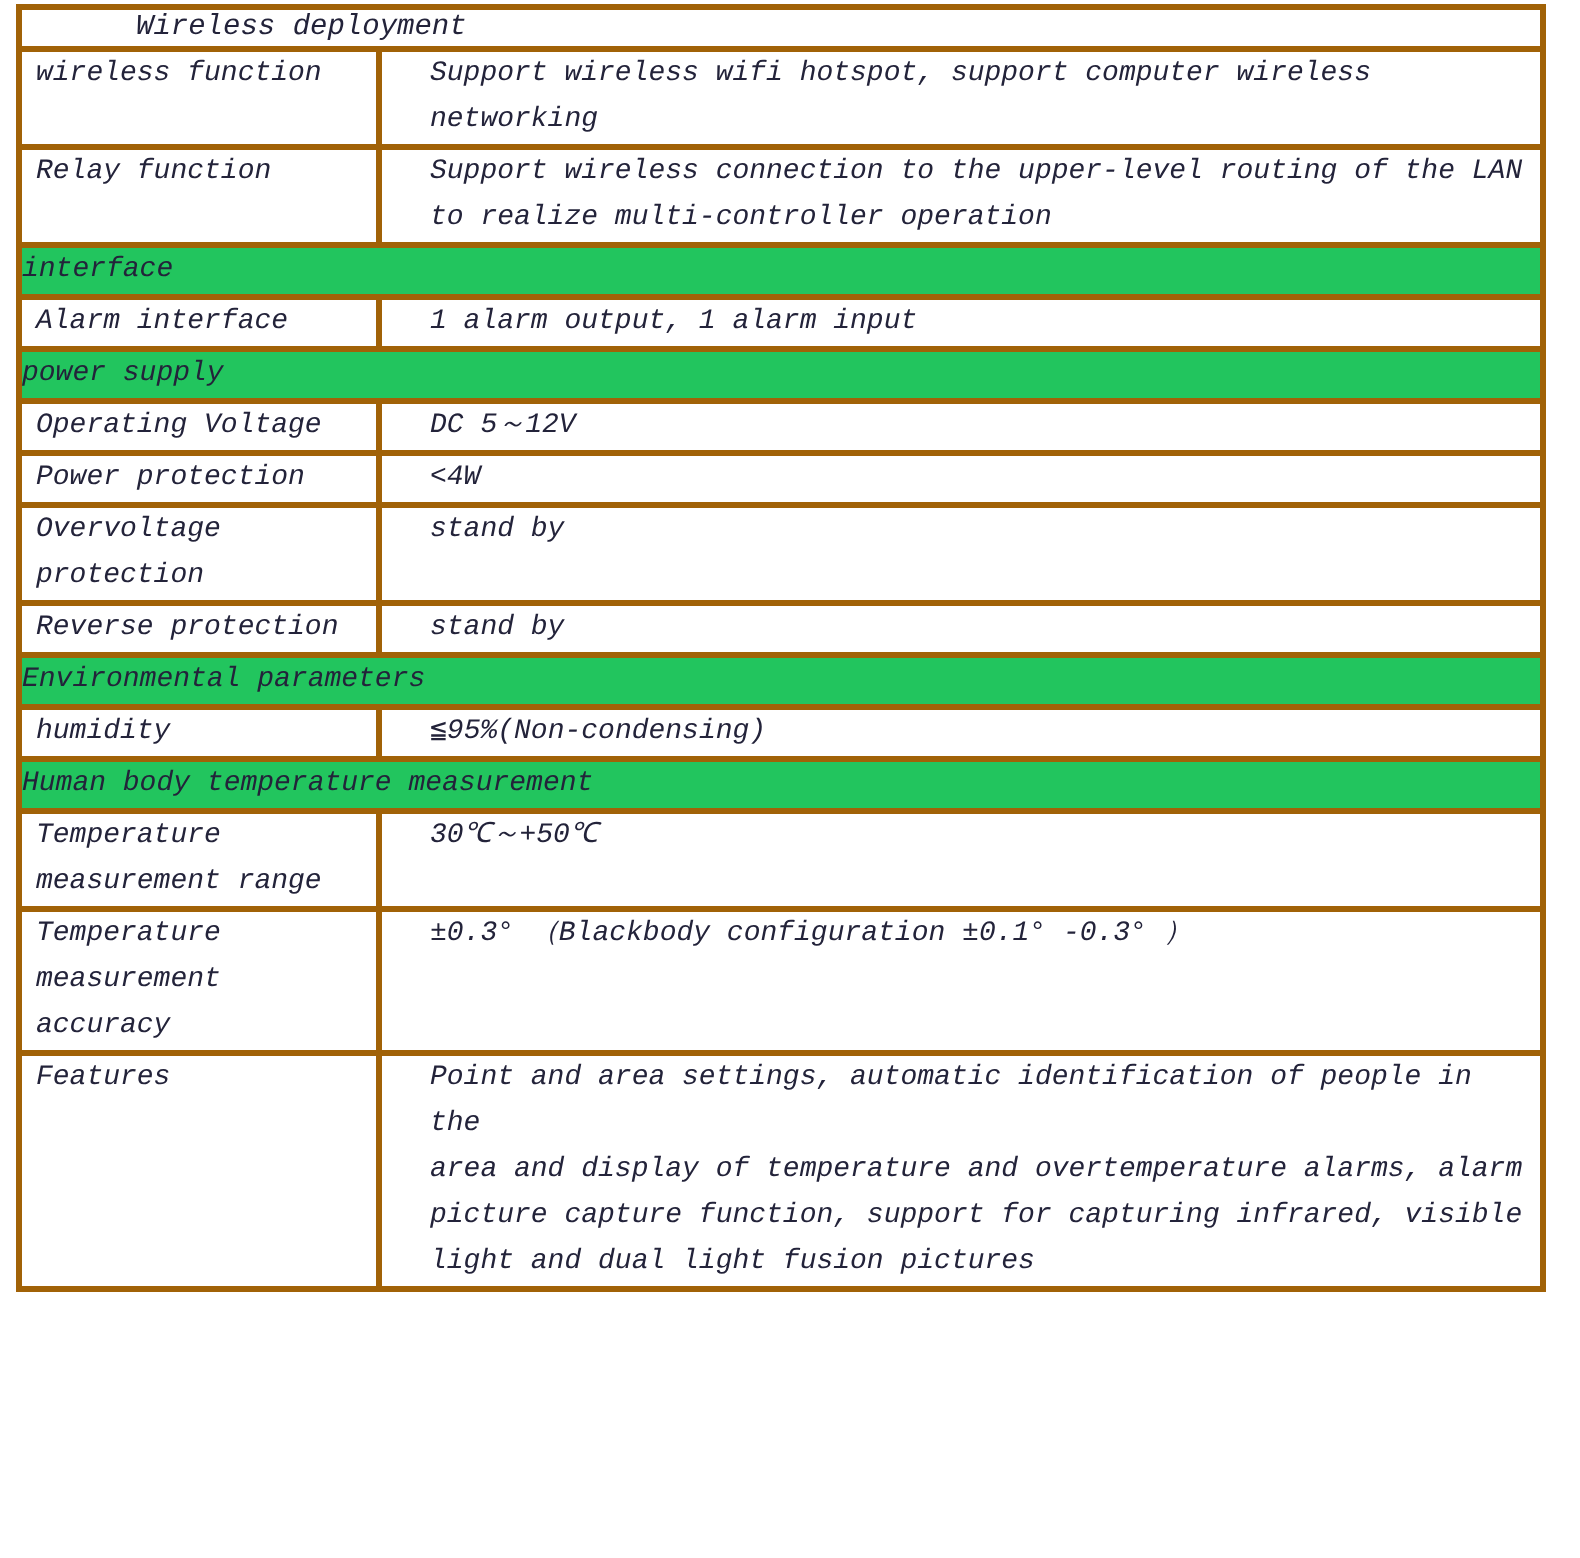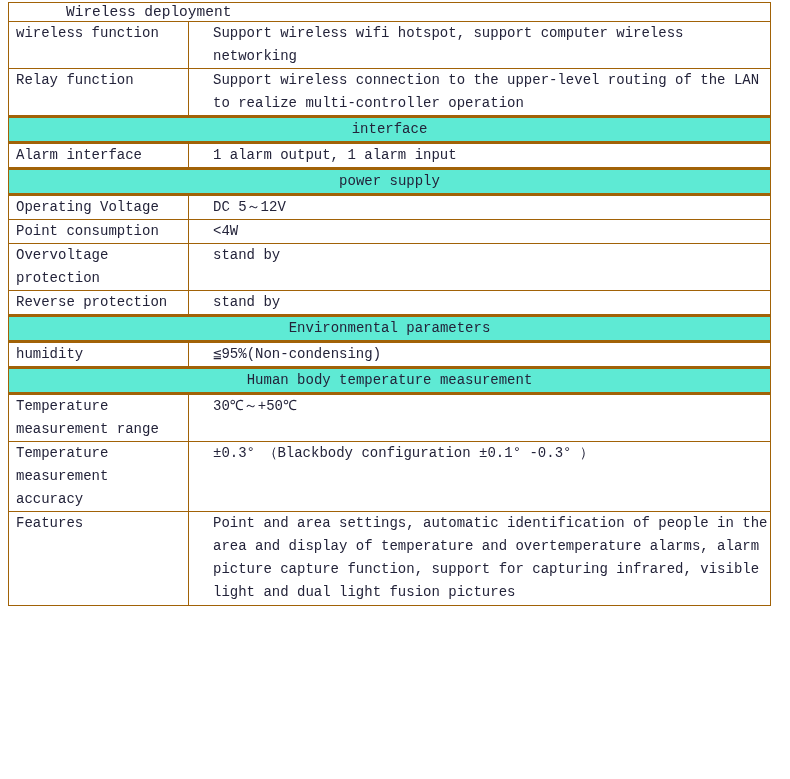--- a/index.html
+++ b/index.html
@@ -16,34 +16,35 @@
     top: 2px;
     width: 762px;
     border-collapse: collapse;
     table-layout: fixed;
     font-family: "Liberation Mono", "DejaVu Sans Mono", monospace;
     font-size: 14px;
     line-height: 23px;
     color: #23233a;
   }
   .spec-table td {
-    border: 1px solid #a16207;
+    border: 3px solid #a16207;
     vertical-align: top;
     white-space: pre-wrap;
     overflow: hidden;
     padding: 0 2px 0 7px;
+    font-style: italic;
   }
   td.title-cell {
     padding-left: 57px;
     line-height: 18px;
     font-size: 14.5px;
   }
   td.section-cell {
-    background: #5eead4;
-    text-align: center;
+    background: #22c55e;
+    text-align: left;
     white-space: normal;
     padding: 0;
     line-height: 23px;
     border-top-width: 3px;
     border-bottom-width: 3px;
   }
   td.value-cell { padding-left: 24px; }
 </style>
 </head>
 <body>
@@ -74,21 +75,21 @@
       <td class="value-cell">1 alarm output, 1 alarm input</td>
     </tr>
     <tr style="height:24px">
       <td class="section-cell" colspan="2">power supply</td>
     </tr>
     <tr style="height:24px">
       <td>Operating Voltage</td>
       <td class="value-cell">DC 5～12V</td>
     </tr>
     <tr style="height:24px">
-      <td>Point consumption</td>
+      <td>Power protection</td>
       <td class="value-cell">&lt;4W</td>
     </tr>
     <tr style="height:46px">
       <td>Overvoltage
 protection</td>
       <td class="value-cell">stand by</td>
     </tr>
     <tr style="height:24px">
       <td>Reverse protection</td>
       <td class="value-cell">stand by</td>

